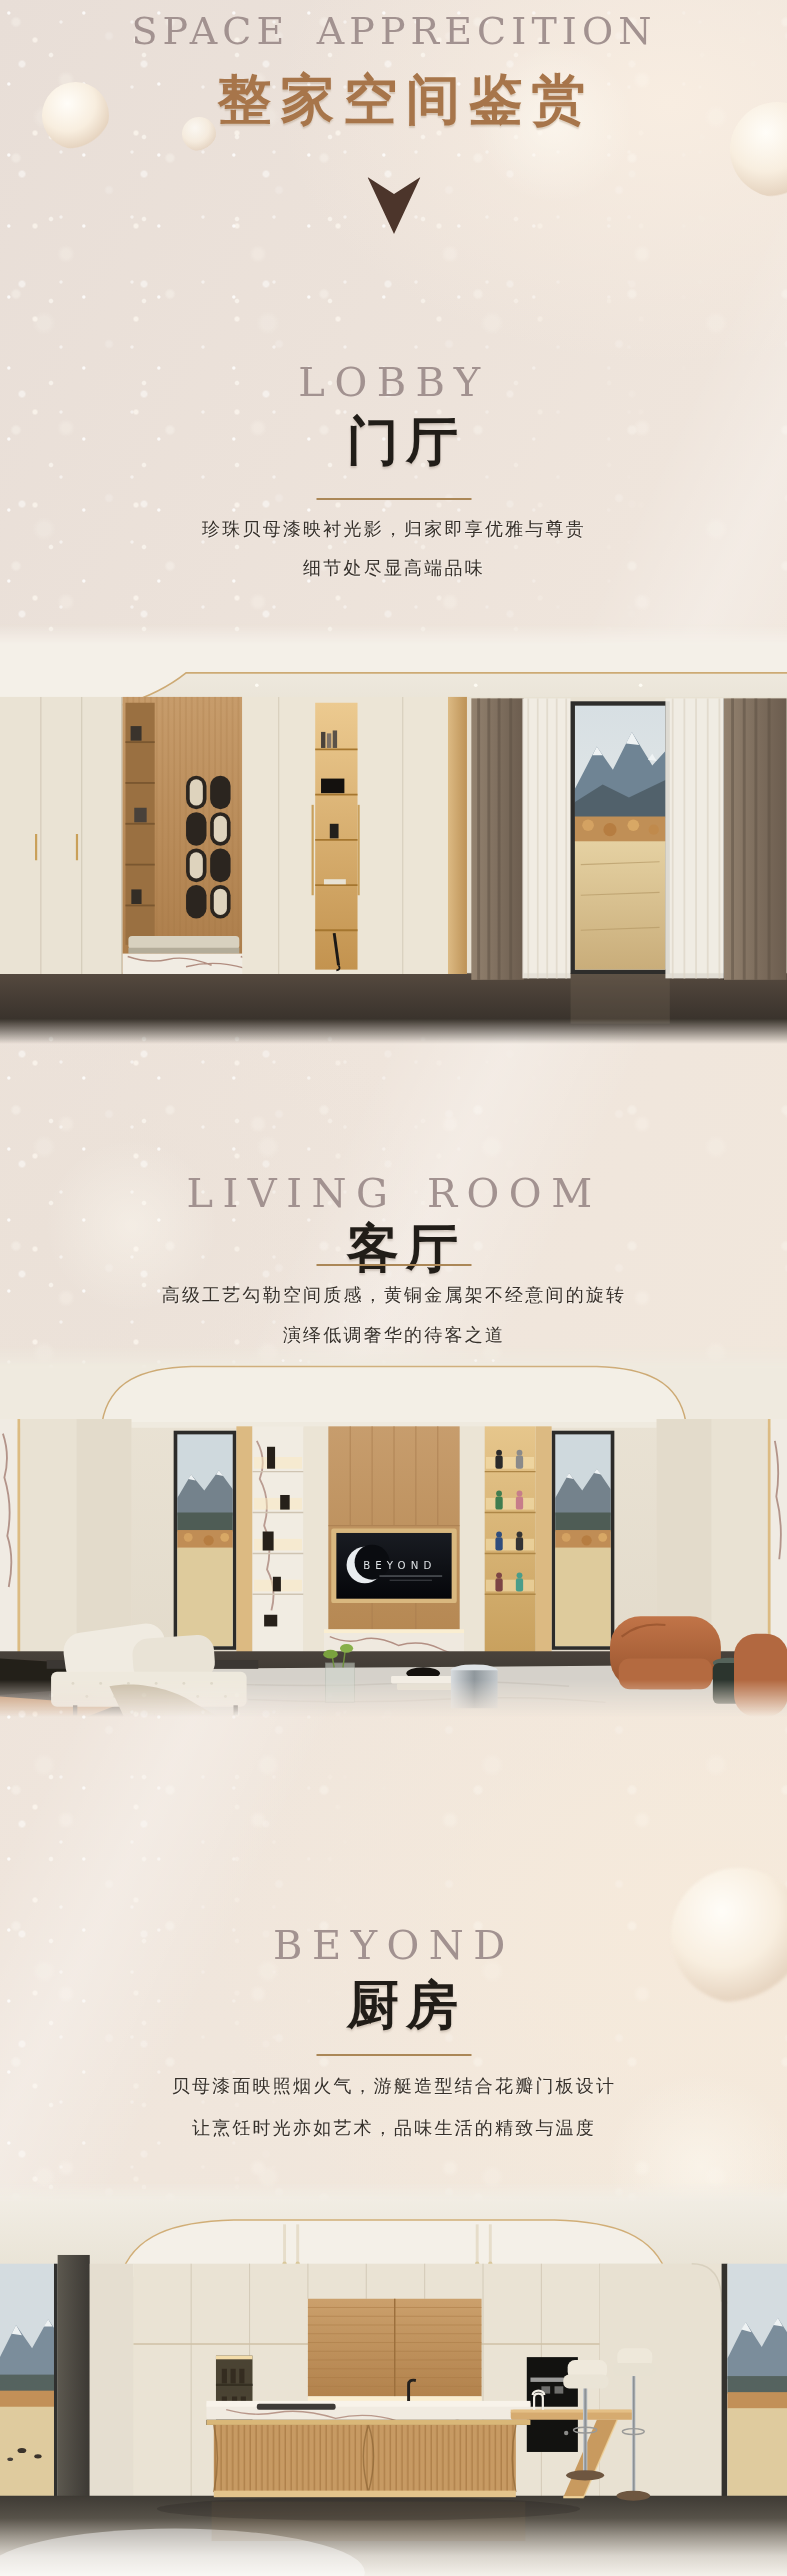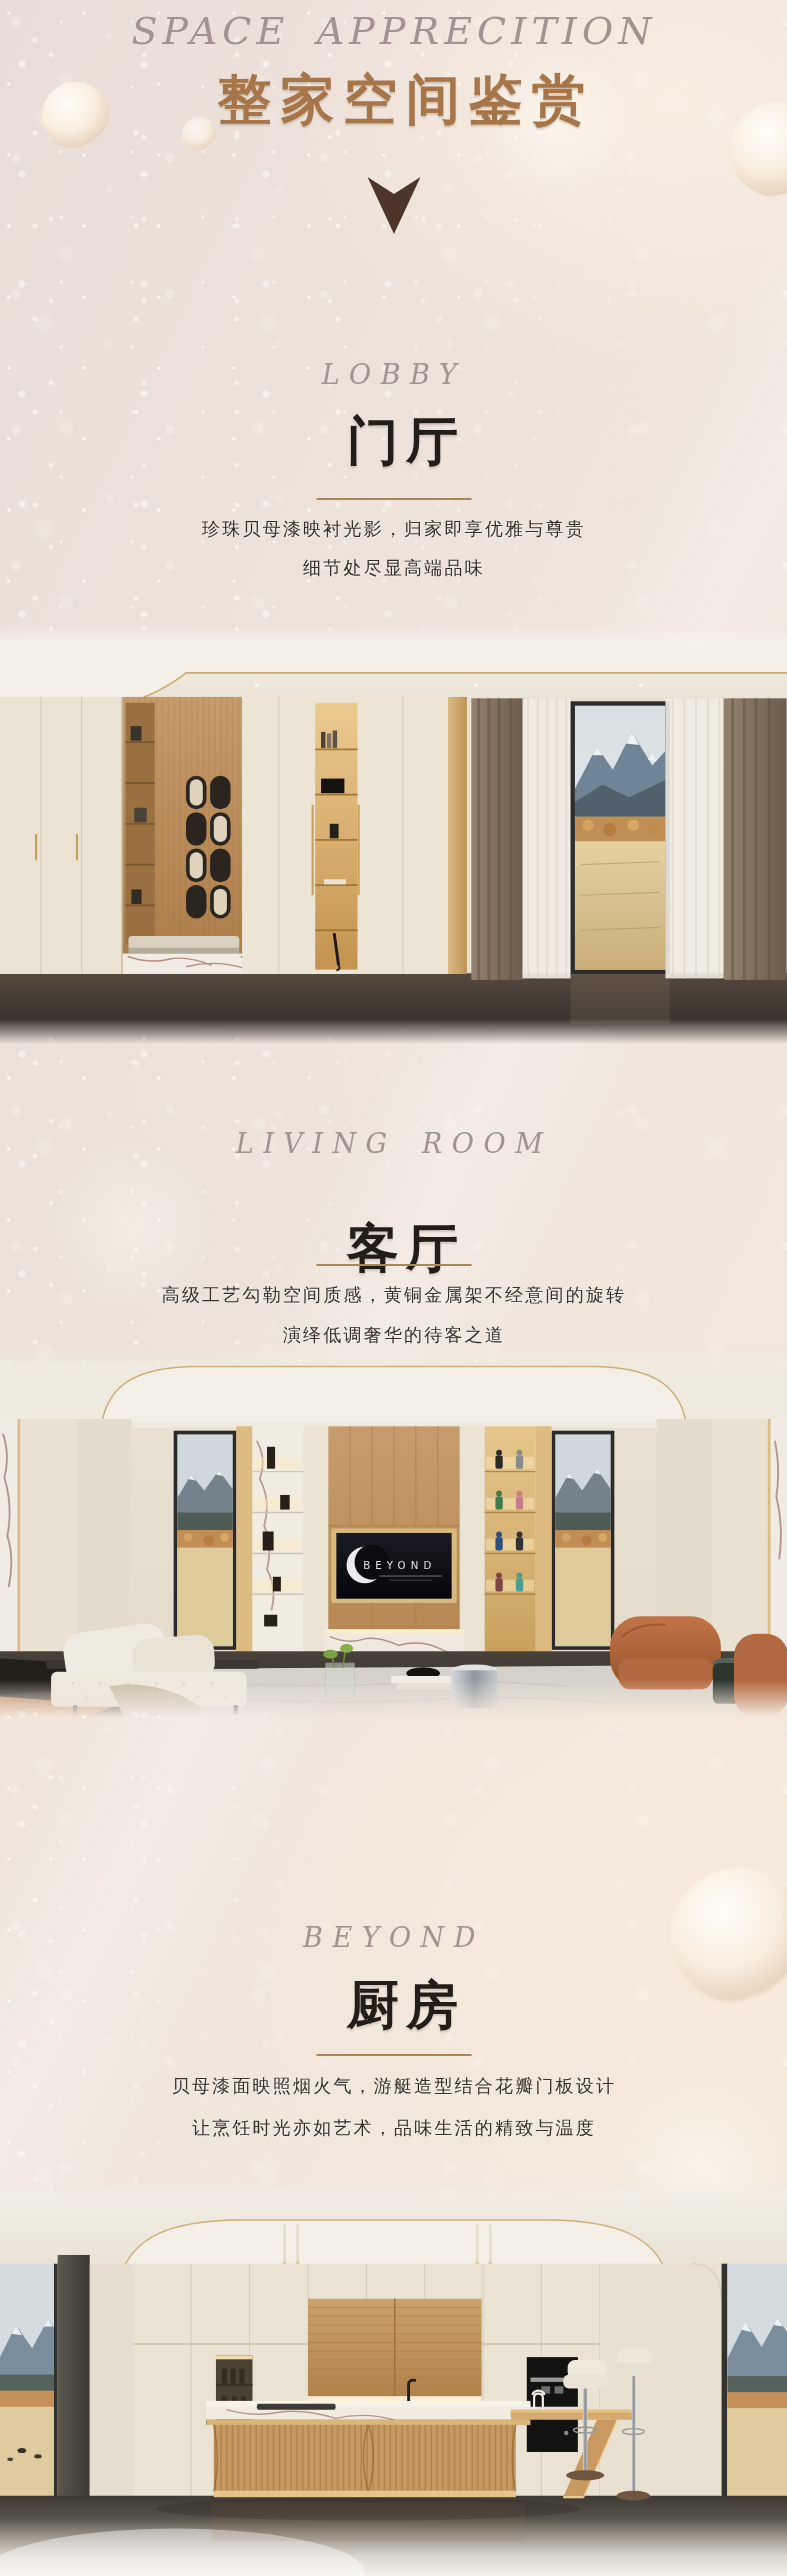--- a/index.html
+++ b/index.html
@@ -42,39 +42,39 @@
   .pearl-2{left:730px;top:102px;width:95px;height:95px;}
   .pearl-3{left:671px;top:1868px;width:135px;height:135px;filter:blur(1.5px);}
   .pearl-4{left:182px;top:117px;width:34px;height:34px;opacity:.8;}
   .glow{position:absolute;border-radius:50%;pointer-events:none;
     background:radial-gradient(circle, rgba(255,252,244,.85) 0%, rgba(255,252,244,0) 70%);}
   .glow-1{left:474px;top:44px;width:160px;height:160px;opacity:.7;}
   .glow-2{left:606px;top:2072px;width:190px;height:190px;opacity:.6;}
   .glow-3{left:44px;top:1138px;width:175px;height:175px;opacity:.5;}
   
   .script-en{position:absolute;left:0;width:100%;text-align:center;
-    font-family:"DejaVu Serif","Liberation Serif",serif;font-style:italic;
+    font-family:"DejaVu Serif","Liberation Serif",serif;
     color:#a29290;}
   .hero .script-en{top:8.8px;font-size:38px;letter-spacing:5.1px;word-spacing:10.2px;}
   .cn-heading{position:absolute;left:0;width:100%;margin:12px;text-align:center;
     font-family:Liberation Mono, monospace;line-height:1.08;}
   .hero .cn-heading{top:63px;font-size:54px;letter-spacing:8.8px;font-weight:700;
     color:#a7754a;text-shadow:0 1.5px 1.5px rgba(120,80,40,.22);}
-  .section .script-en{font-size:27px;letter-spacing:9.5px;word-spacing:7.3px;}
+  .section .script-en{font-size:40px;letter-spacing:9.5px;word-spacing:7.3px;}
   .section .cn-heading{font-size:52px;letter-spacing:7.3px;font-weight:600;
     color:#211d18;text-shadow:0 1.5px 2.2px rgba(60,40,20,.18);}
   .rule{position:absolute;left:50%;transform:translateX(-50%);
     width:155px;height:1.5px;background:#ab8757;}
   .desc{position:absolute;left:0;width:100%;margin:0;text-align:center;
     font-size:18px;letter-spacing:2.2px;color:#36302a;
     text-shadow:0.7px 0.7px 0 rgba(255,255,255,.45);}
   
   .sec-lobby .script-en{top:359px}.sec-lobby .cn-heading{top:406px}
   .sec-lobby .rule{top:498px}.sec-lobby .d1{top:517px}.sec-lobby .d2{top:556px}
-  .sec-living .script-en{top:1128px}.sec-living .cn-heading{top:1213px}
+  .sec-living .script-en{top:1170px}.sec-living .cn-heading{top:1213px}
   .sec-living .rule{top:1264px}.sec-living .d1{top:1283px}.sec-living .d2{top:1323px}
   .sec-kitchen .script-en{top:1922px}.sec-kitchen .cn-heading{top:1970px}
   .sec-kitchen .rule{top:2054px}.sec-kitchen .d1{top:2074px}.sec-kitchen .d2{top:2116px}
   
   .down-arrow{position:absolute;left:50%;top:177px;transform:translateX(-50%);
     width:53px;height:57px;background:#4c352b;
     clip-path:polygon(0 0,50% 30%,100% 0,50% 100%);}
   
   .photo{position:absolute;left:0;width:788px;margin:0;
     -webkit-mask-image:linear-gradient(180deg,transparent 0%,#000 5%,#000 94%,transparent 100%);

